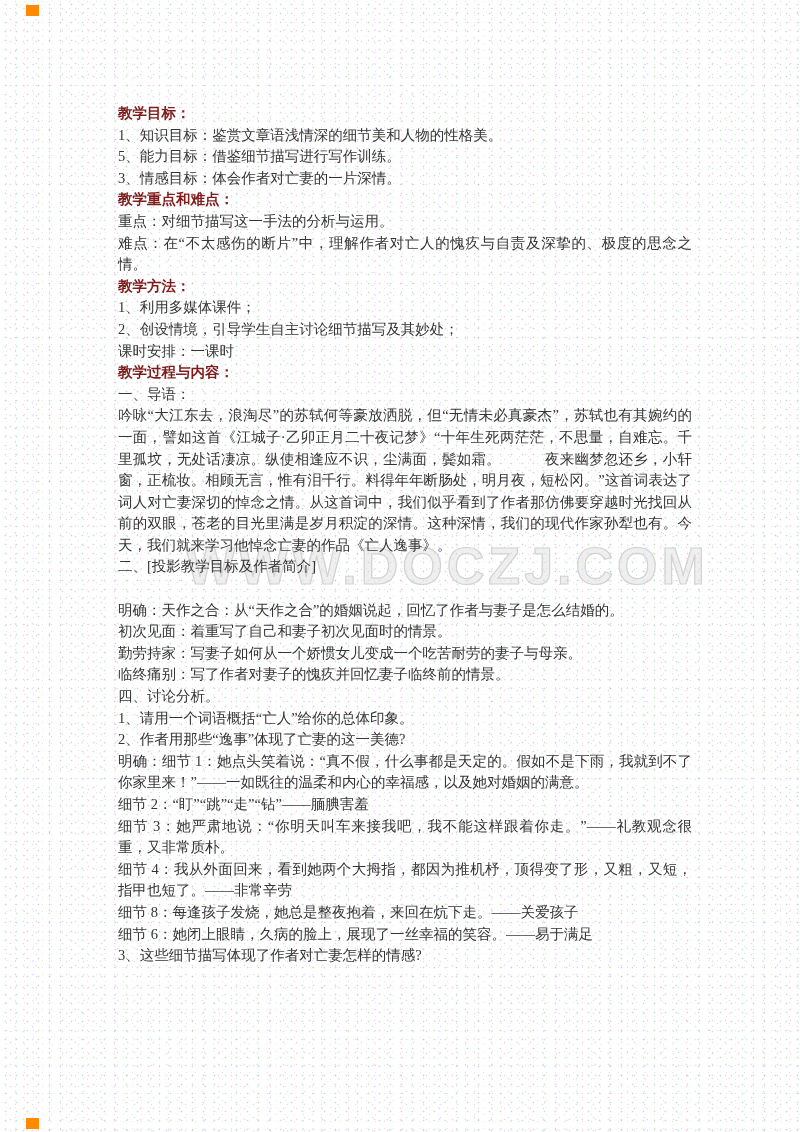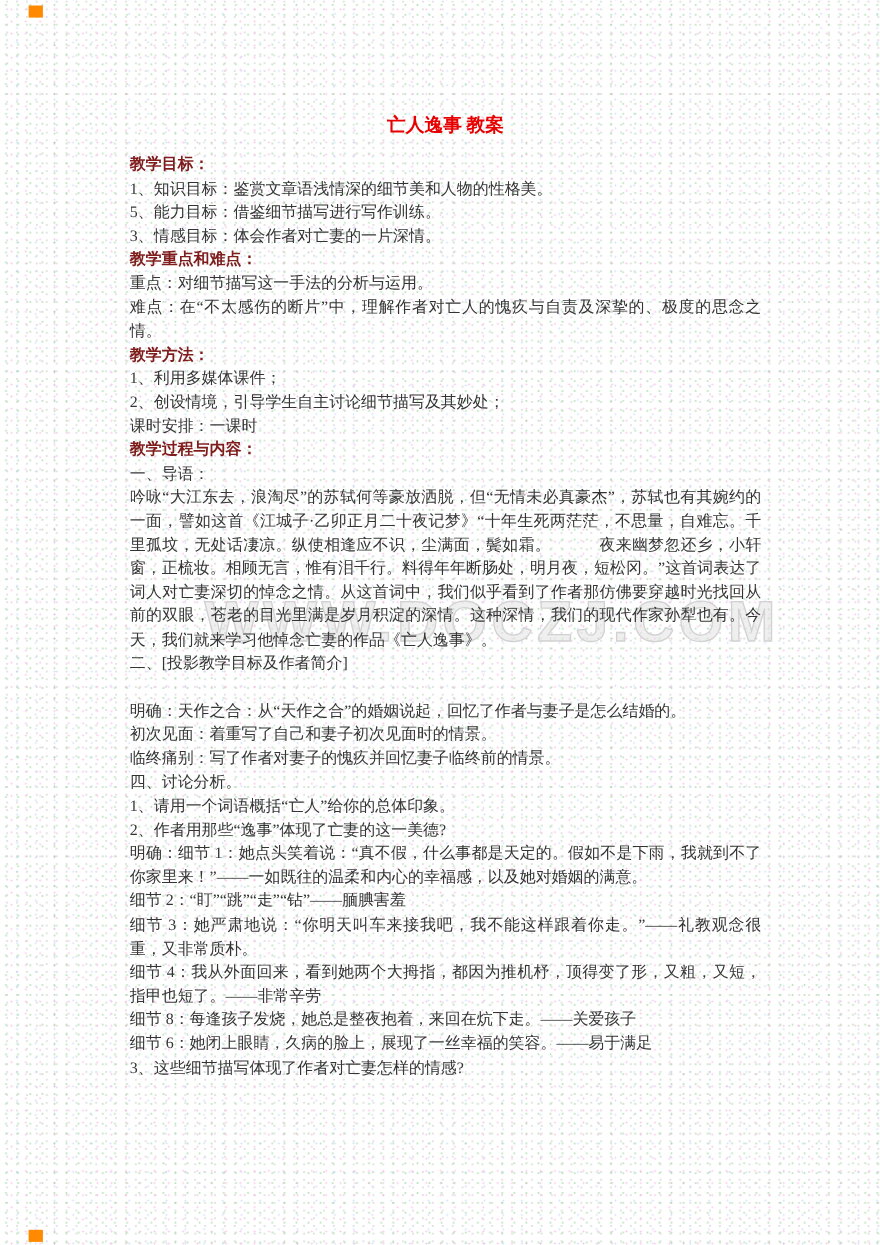--- a/index.html
+++ b/index.html
@@ -80,40 +80,40 @@
 </style>
 </head>
 <body>
 
 <div class="corner-mark top" style="background: rgb(255, 138, 0);"></div>
 <div class="corner-mark bottom" style="background: rgb(255, 138, 0);"></div>
 
 <div class="watermark">www.doczj.com</div>
 
 <div class="content">
-  <h1 class="doc-title" style="color: rgb(230, 0, 0);">亡人逸事 教案</h1>
   <div id="doc-body">
       <p class="para heading">教学目标：</p>
       <p class="para normal">1、知识目标：鉴赏文章语浅情深的细节美和人物的性格美。</p>
       <p class="para normal">5、能力目标：借鉴细节描写进行写作训练。</p>
       <p class="para normal">3、情感目标：体会作者对亡妻的一片深情。</p>
       <p class="para heading">教学重点和难点：</p>
       <p class="para normal">重点：对细节描写这一手法的分析与运用。</p>
       <p class="para normal">难点：在“不太感伤的断片”中，理解作者对亡人的愧疚与自责及深挚的、极度的思念之情。</p>
       <p class="para heading">教学方法：</p>
       <p class="para normal">1、利用多媒体课件；</p>
       <p class="para normal">2、创设情境，引导学生自主讨论细节描写及其妙处；</p>
       <p class="para normal">课时安排：一课时</p>
       <p class="para heading">教学过程与内容：</p>
       <p class="para normal">一、导语：</p>
       <p class="para normal">吟咏“大江东去，浪淘尽”的苏轼何等豪放洒脱，但“无情未必真豪杰”，苏轼也有其婉约的一面，譬如这首《江城子·乙卯正月二十夜记梦》“十年生死两茫茫，不思量，自难忘。千里孤坟，无处话凄凉。纵使相逢应不识，尘满面，鬓如霜。　　　夜来幽梦忽还乡，小轩窗，正梳妆。相顾无言，惟有泪千行。料得年年断肠处，明月夜，短松冈。”这首词表达了词人对亡妻深切的悼念之情。从这首词中，我们似乎看到了作者那仿佛要穿越时光找回从前的双眼，苍老的目光里满是岁月积淀的深情。这种深情，我们的现代作家孙犁也有。今天，我们就来学习他悼念亡妻的作品《亡人逸事》。</p>
       <p class="para normal">二、[投影教学目标及作者简介]</p>
       <p class="para spacer"></p>
       <p class="para normal">明确：天作之合：从“天作之合”的婚姻说起，回忆了作者与妻子是怎么结婚的。</p>
       <p class="para normal">初次见面：着重写了自己和妻子初次见面时的情景。</p>
+      <p class="para normal">勤劳持家：写妻子如何从一个娇惯女儿变成一个吃苦耐劳的妻子与母亲。</p>
       <p class="para normal">临终痛别：写了作者对妻子的愧疚并回忆妻子临终前的情景。</p>
       <p class="para normal">四、讨论分析。</p>
       <p class="para normal">1、请用一个词语概括“亡人”给你的总体印象。</p>
       <p class="para normal">2、作者用那些“逸事”体现了亡妻的这一美德?</p>
       <p class="para normal">明确：细节 1：她点头笑着说：“真不假，什么事都是天定的。假如不是下雨，我就到不了你家里来！”——一如既往的温柔和内心的幸福感，以及她对婚姻的满意。</p>
       <p class="para normal">细节 2：“盯”“跳”“走”“钻”——腼腆害羞</p>
       <p class="para normal">细节 3：她严肃地说：“你明天叫车来接我吧，我不能这样跟着你走。”——礼教观念很重，又非常质朴。</p>
       <p class="para normal">细节 4：我从外面回来，看到她两个大拇指，都因为推机杼，顶得变了形，又粗，又短，指甲也短了。——非常辛劳</p>
       <p class="para normal">细节 8：每逢孩子发烧，她总是整夜抱着，来回在炕下走。——关爱孩子</p>
       <p class="para normal">细节 6：她闭上眼睛，久病的脸上，展现了一丝幸福的笑容。——易于满足</p>

